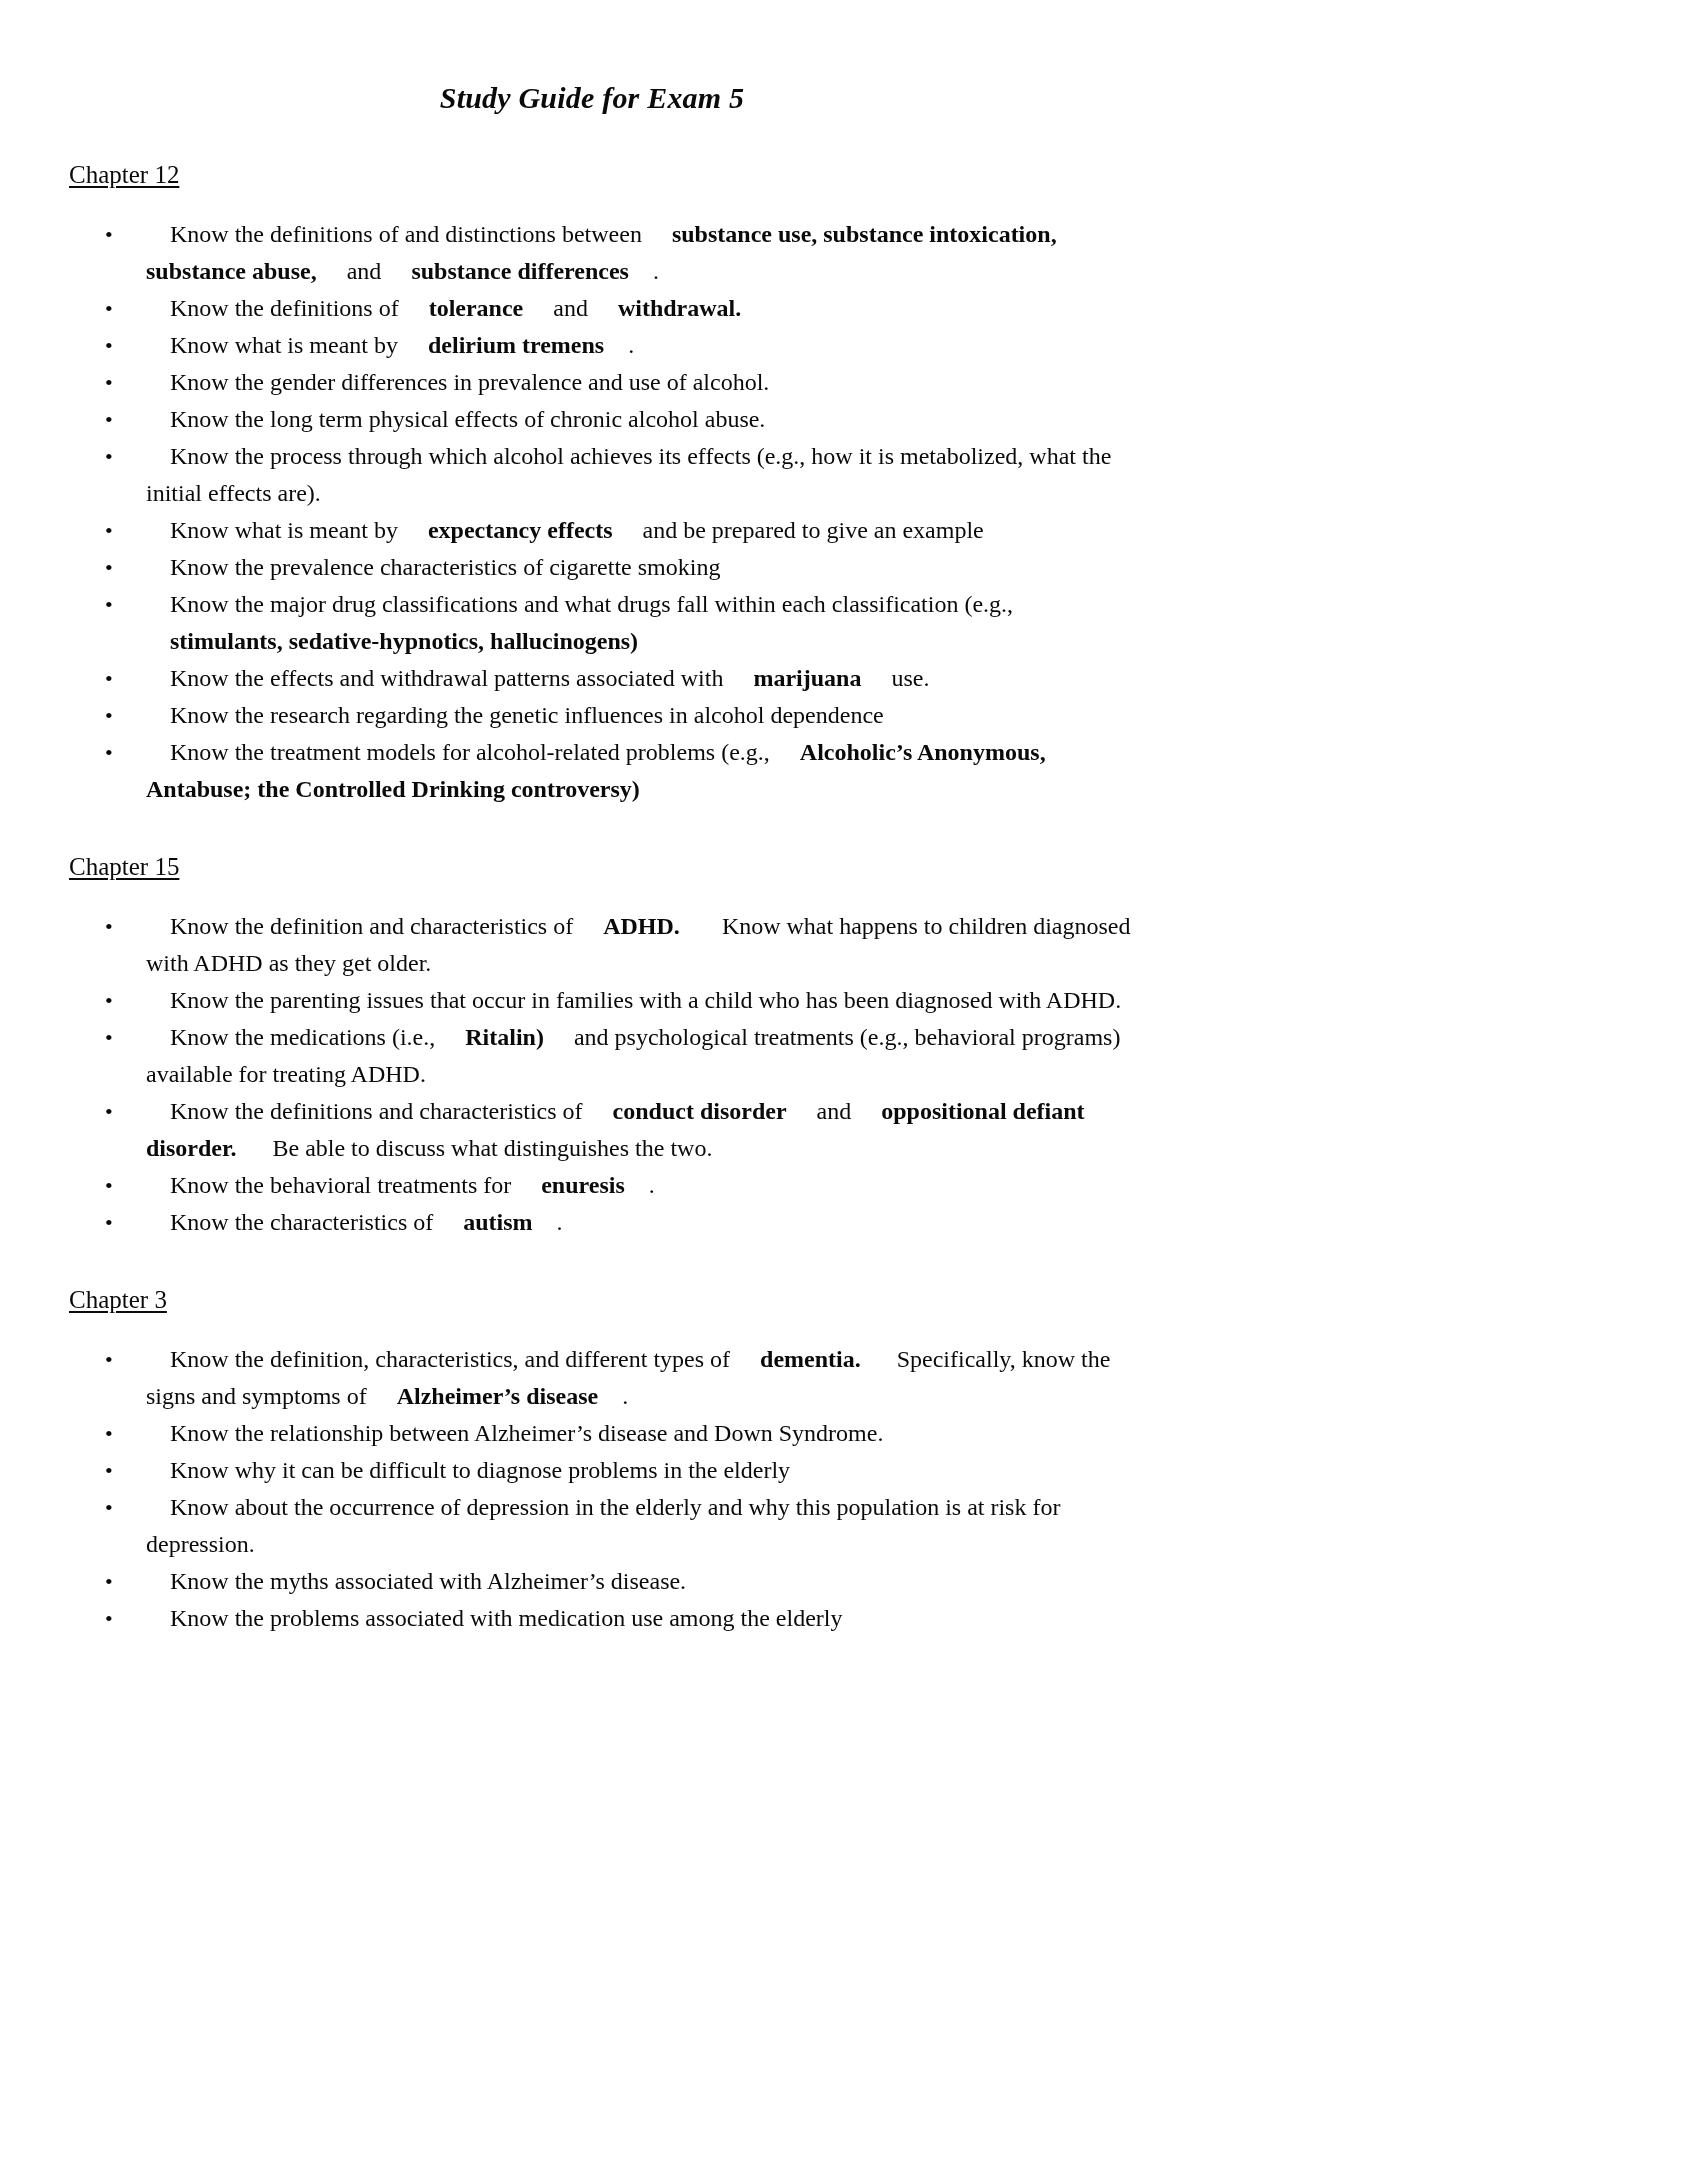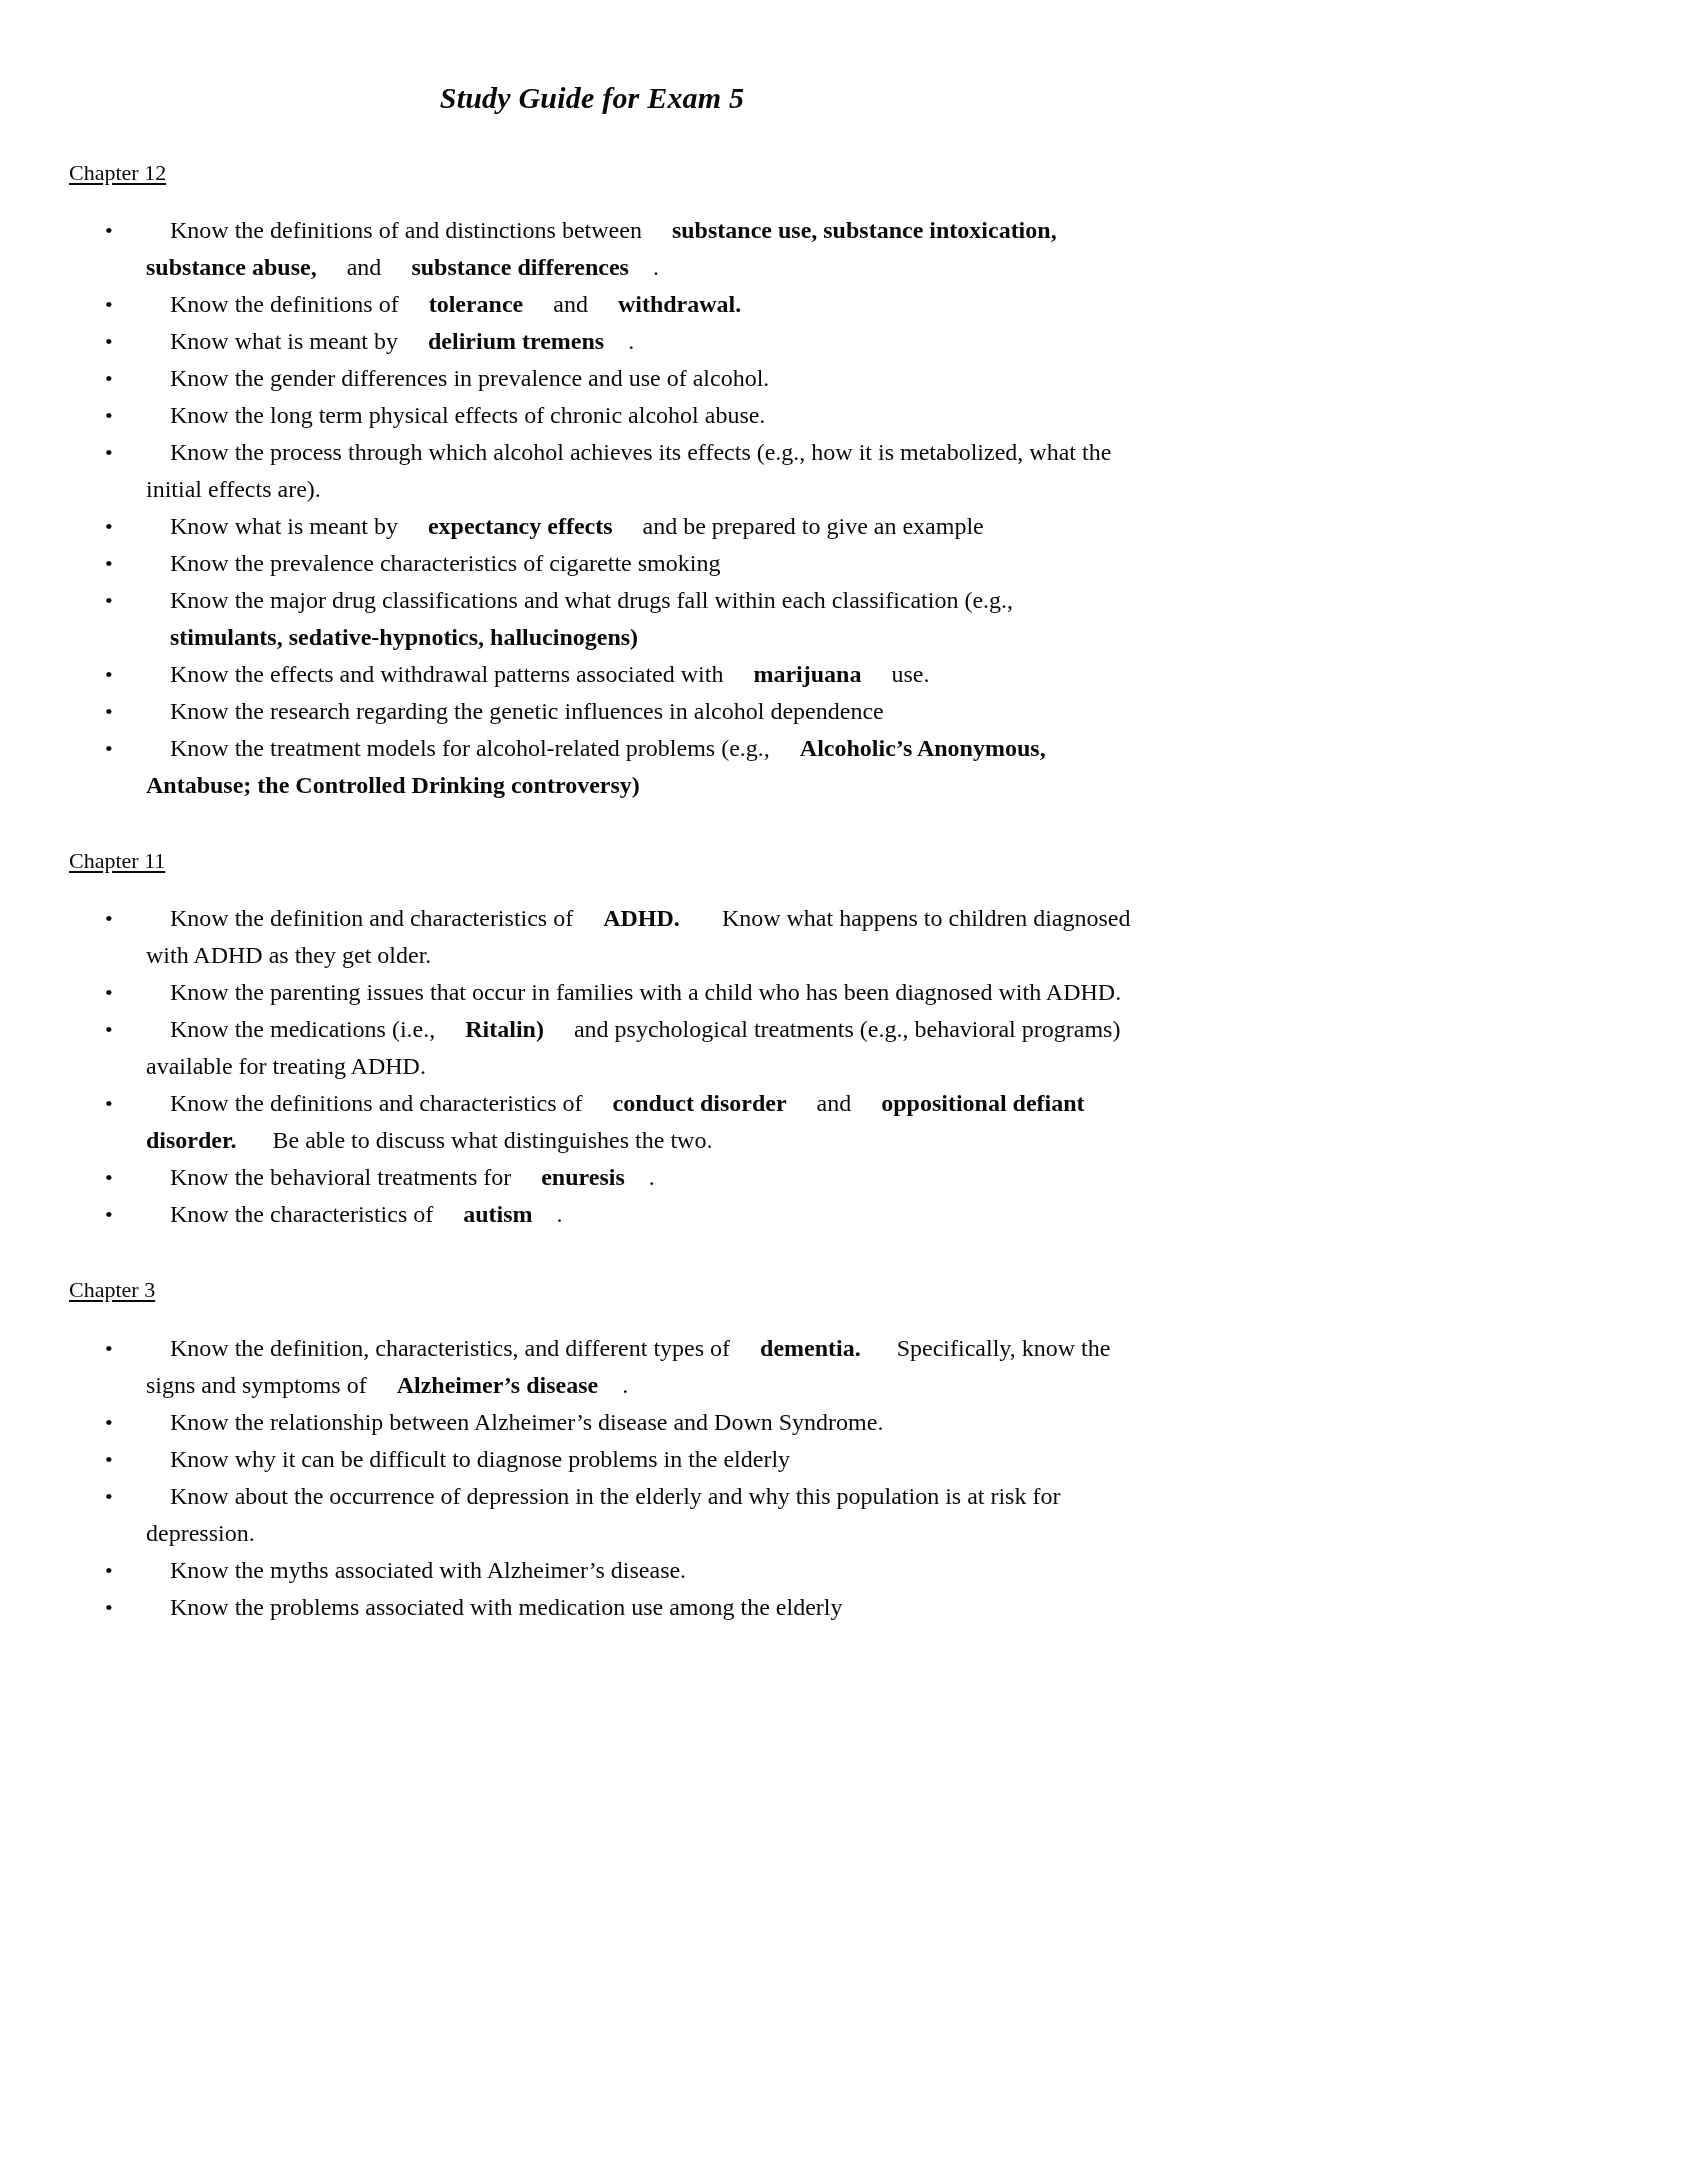--- a/index.html
+++ b/index.html
@@ -39,21 +39,21 @@
     text-align: center;
     font-weight: bold;
     font-size: 30px;
     line-height: 1.15;
     letter-spacing: 0.2px;
     margin: 22px 0 0 0;
     padding-right: 36px;
     font-style: italic;
   }
   .chapter-heading {
-    font-size: 22px;
+    font-size: 25px;
     line-height: 1.2;
     margin: 0;
     padding: 0;
     font-weight: normal;
     display: block;
   }
   .chapter-heading .ch-label {
     text-decoration: underline;
     text-underline-offset: 3px;
   }
@@ -108,21 +108,21 @@
           <li><span class="dot"></span><span class="frag">Know the gender differences in prevalence and use of alcohol.</span></li>
           <li><span class="dot"></span><span class="frag">Know the long term physical effects of chronic alcohol abuse.</span></li>
           <li><span class="dot"></span><span class="frag">Know the process through which alcohol achieves its effects (e.g., how it is metabolized, what the initial effects are).</span></li>
           <li><span class="dot"></span><span class="frag">Know what is meant by </span><b class="frag">expectancy effects</b><span class="frag"> and be prepared to give an example</span></li>
           <li><span class="dot"></span><span class="frag">Know the prevalence characteristics of cigarette smoking</span></li>
           <li><span class="dot"></span><span class="frag">Know the major drug classifications and what drugs fall within each classification (e.g., </span><b class="frag">stimulants, sedative-hypnotics, hallucinogens)</b></li>
           <li><span class="dot"></span><span class="frag">Know the effects and withdrawal patterns associated with </span><b class="frag">marijuana</b><span class="frag"> use.</span></li>
           <li><span class="dot"></span><span class="frag">Know the research regarding the genetic influences in alcohol dependence</span></li>
           <li><span class="dot"></span><span class="frag">Know the treatment models for alcohol-related problems (e.g., </span><b class="frag">Alcoholic’s Anonymous, Antabuse; the Controlled Drinking controversy)</b></li>
         </ul>
-        <div class="chapter-heading ch-15-pos"><span class="ch-label">Chapter 11</span></div>
+        <div class="chapter-heading ch-15-pos"><span class="ch-label">Chapter 15</span></div>
         <ul class="bullets">
           <li><span class="dot"></span><span class="frag">Know the definition and characteristics of </span><b class="frag">ADHD.</b><span class="frag">   Know what happens to children diagnosed with ADHD as they get older.</span></li>
           <li><span class="dot"></span><span class="frag">Know the parenting issues that occur in families with a child who has been diagnosed with ADHD.</span></li>
           <li><span class="dot"></span><span class="frag">Know the medications (i.e., </span><b class="frag">Ritalin)</b><span class="frag"> and psychological treatments (e.g., behavioral programs) available for treating ADHD.</span></li>
           <li><span class="dot"></span><span class="frag">Know the definitions and characteristics of </span><b class="frag">conduct disorder</b><span class="frag"> and </span><b class="frag">oppositional defiant disorder.</b><span class="frag">  Be able to discuss what distinguishes the two.</span></li>
           <li><span class="dot"></span><span class="frag">Know the behavioral treatments for </span><b class="frag">enuresis</b><span class="frag">.</span></li>
           <li><span class="dot"></span><span class="frag">Know the characteristics of </span><b class="frag">autism</b><span class="frag">.</span></li>
         </ul>
         <div class="chapter-heading ch-16-pos"><span class="ch-label">Chapter 3</span></div>
         <ul class="bullets">

